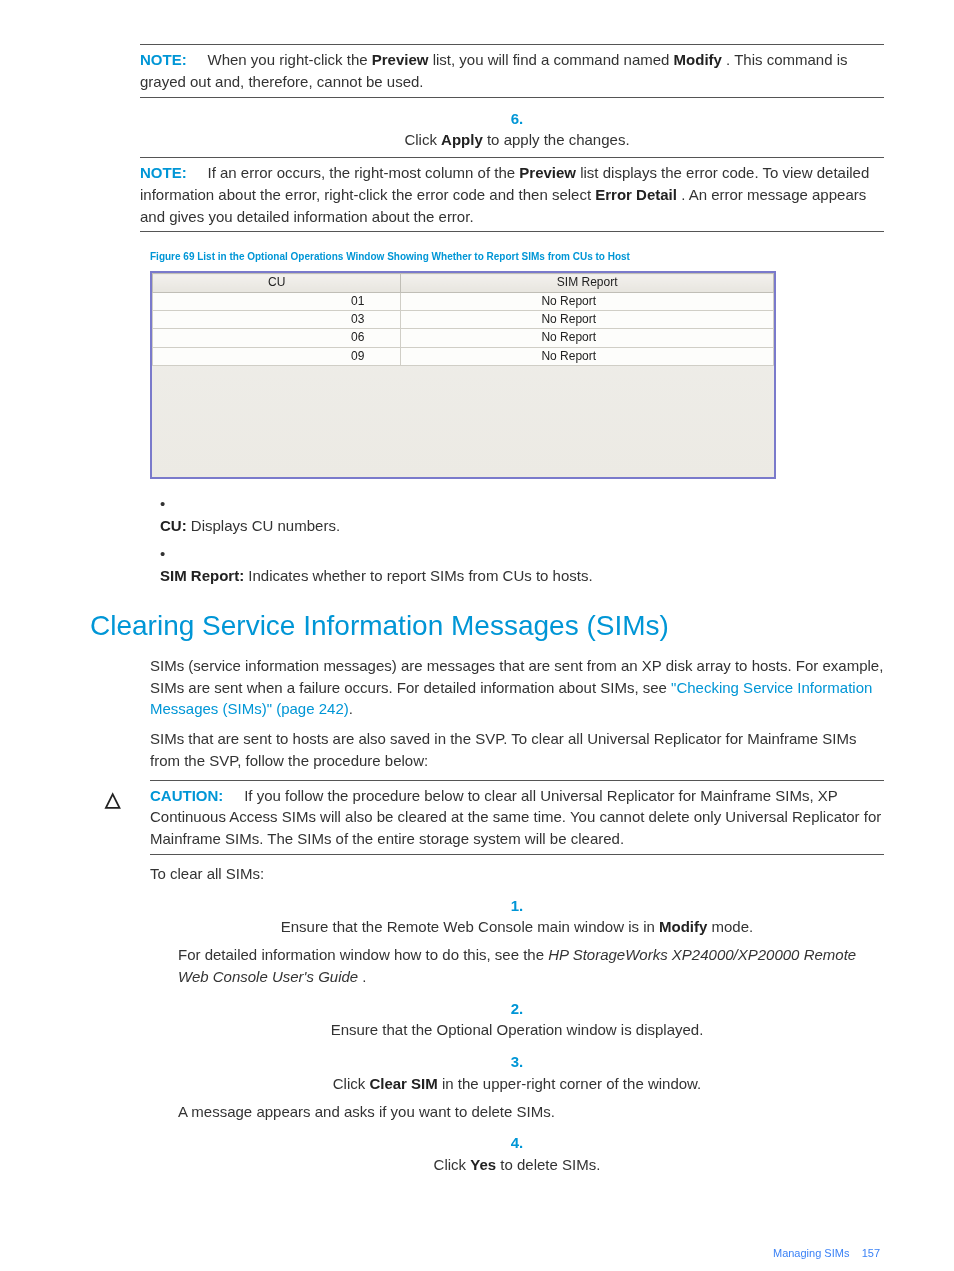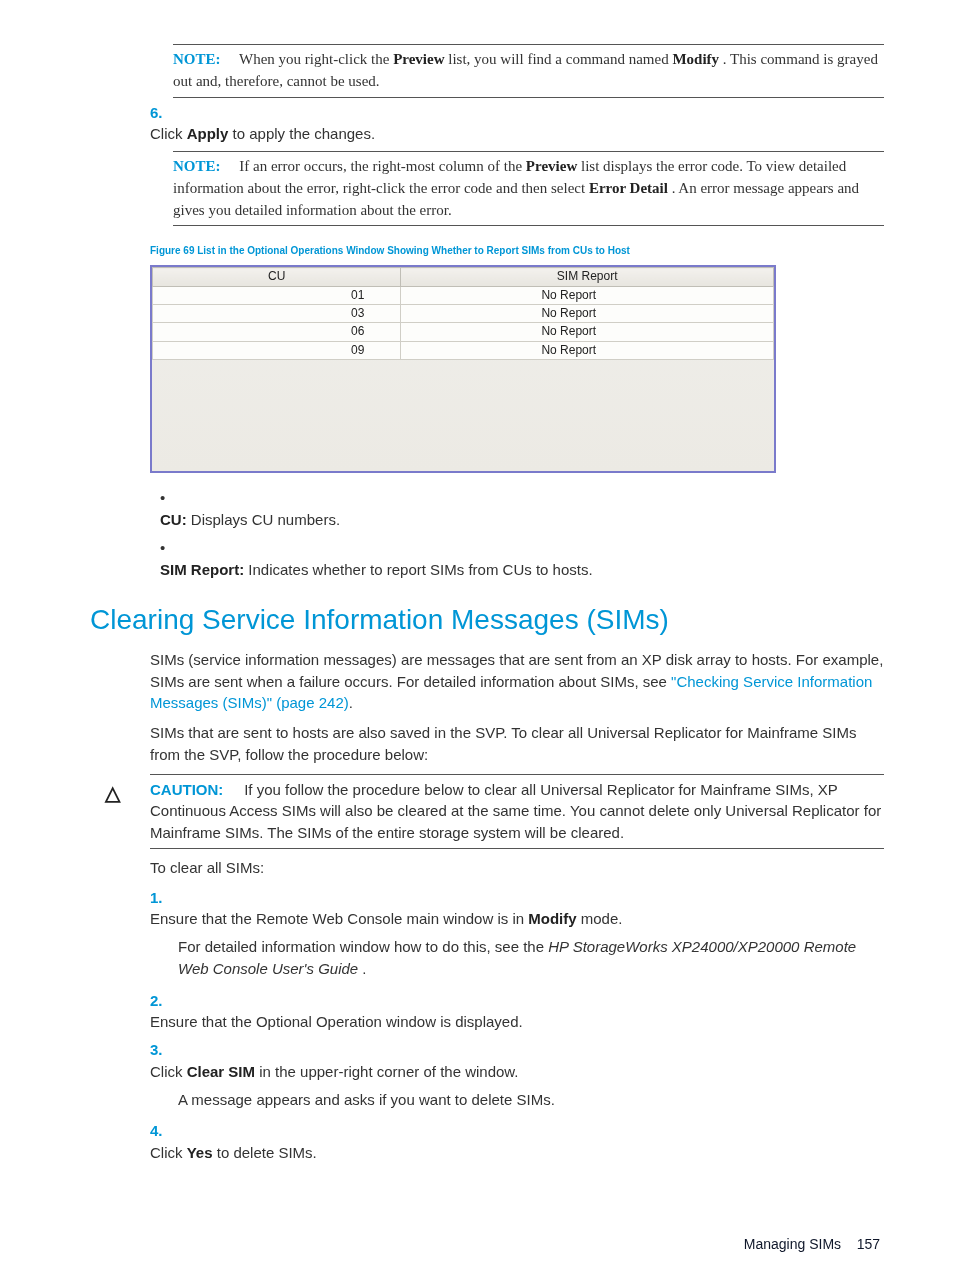--- a/index.html
+++ b/index.html
@@ -7,21 +7,21 @@
     font-size: 15px;
     color: #333;
     line-height: 1.45;
     margin: 0;
     padding: 40px 70px 30px 90px;
     background: #fff;
     width: 954px;
     box-sizing: border-box;
   }
   .hr { border: none; border-top: 1px solid #555; margin: 4px 0; }
-  .note-block, .caution-block, .step-block { margin-left: 83px; font-family: Liberation Serif, serif; }
+  .note-block, .caution-block, .step-block { margin-left: 50px; }
   .note-label, .caution-label { font-weight: bold; color: #0096d6; }
   .caution-icon {
     position: absolute;
     margin-left: -45px;
     font-size: 20px;
     font-weight: bold;
     color: #222;
   }
   .figure-caption {
     color: #0096d6;
@@ -38,21 +38,21 @@
   }
   .body-para { margin-left: 60px; margin-top: 8px; margin-bottom: 8px; }
   .link { color: #0096d6; }
   .ol-num {
     display: inline-block;
     width: 28px;
     color: #0096d6;
     font-weight: bold;
     vertical-align: top;
   }
-  .ol-row { margin: 4px 0 6px 60px; }
+  .ol-row { margin: 10px 0 6px 60px; text-align: center; }
   .ol-text { display: inline-block; width: 720px; vertical-align: top; }
   .ol-sub { margin: 4px 0 10px 88px; }
   .bullet-row { margin: 6px 0 6px 70px; }
   .bullet-dot { display:inline-block; width:22px; color:#333; vertical-align: top; }
   .bullet-text { display:inline-block; width:720px; vertical-align: top; }
 
   
   .shot-wrap {
     margin: 6px 0 14px 60px;
     width: 626px;
@@ -73,21 +73,21 @@
   .shot-table td {
     background: #fdfdfb;
     border: 1px solid #d0cec6;
     padding: 0 6px;
     text-align: center;
     height: 15px;
   }
   .shot-table td.r { text-align: right; padding-right: 36px; }
   .shot-table td.l { text-align: left; padding-left: 140px; }
 
-  .footer { text-align: right; margin-top: 70px; font-size: 14px; color: #0f172a; padding-right: 4px;}
+  .footer { text-align: right; margin-top: 70px; font-size: 11px; color: #3b82f6; padding-right: 4px;}
   b { font-weight: bold; color:#222; }
   i { font-style: italic; }
 </style>
 </head>
 <body>
 
 <div class="note-block">
   <hr class="hr">
   <div>
     <span class="note-label">NOTE:</span>

